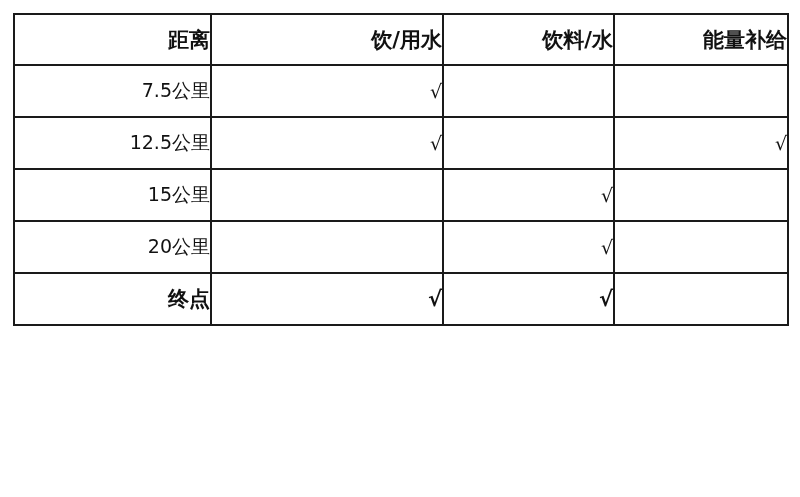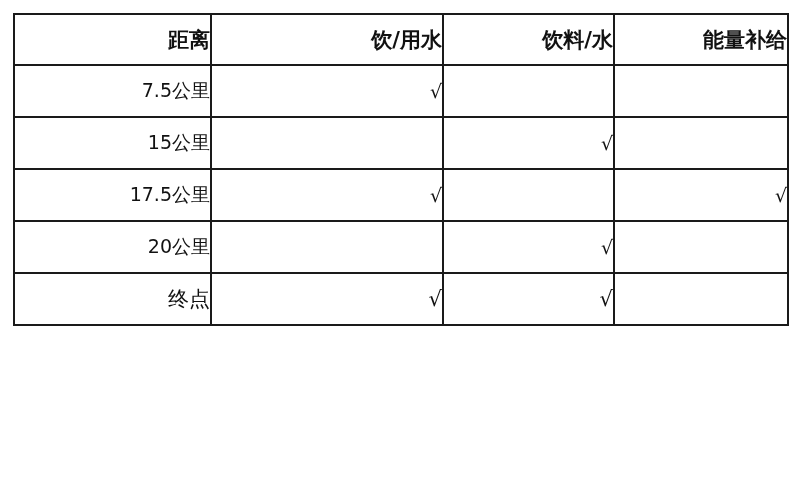--- a/index.html
+++ b/index.html
@@ -10,21 +10,21 @@
     border-collapse: collapse; table-layout: fixed;
     width: 774px;
   }
   table.supply td, table.supply th {
     border: 2px solid #1a1a1a;
     text-align: right; vertical-align: middle;
     padding: 0; font-size: 19px; font-weight: normal;
   }
   table.supply th { height: 49px; font-weight: bold; font-size: 21px; }
   table.supply td { height: 50px; }
-  tr.bold-row td { font-weight: normal; font-size: 21px; }
+  tr.bold-row td { font-weight: bold; font-size: 21px; }
   col.c1 { width: 197px; }
   col.c2 { width: 232px; }
   col.c3 { width: 171px; }
   col.c4 { width: 174px; }
   .check { font-size: 19px; }
 </style>
 </head>
 <body>
 
 <table class="supply">
@@ -43,30 +43,30 @@
     </tr>
   </thead>
   <tbody>
     <tr>
       <td>7.5公里</td>
       <td class="check">√</td>
       <td class="check"></td>
       <td class="check"></td>
     </tr>
     <tr>
+      <td>12.5公里</td>
+      <td class="check">√</td>
+      <td class="check"></td>
+      <td class="check">√</td>
+    </tr>
+    <tr>
       <td>15公里</td>
       <td class="check"></td>
       <td class="check">√</td>
       <td class="check"></td>
-    </tr>
-    <tr>
-      <td>17.5公里</td>
-      <td class="check">√</td>
-      <td class="check"></td>
-      <td class="check">√</td>
     </tr>
     <tr>
       <td>20公里</td>
       <td class="check"></td>
       <td class="check">√</td>
       <td class="check"></td>
     </tr>
     <tr class="bold-row">
       <td>终点</td>
       <td class="check">√</td>

